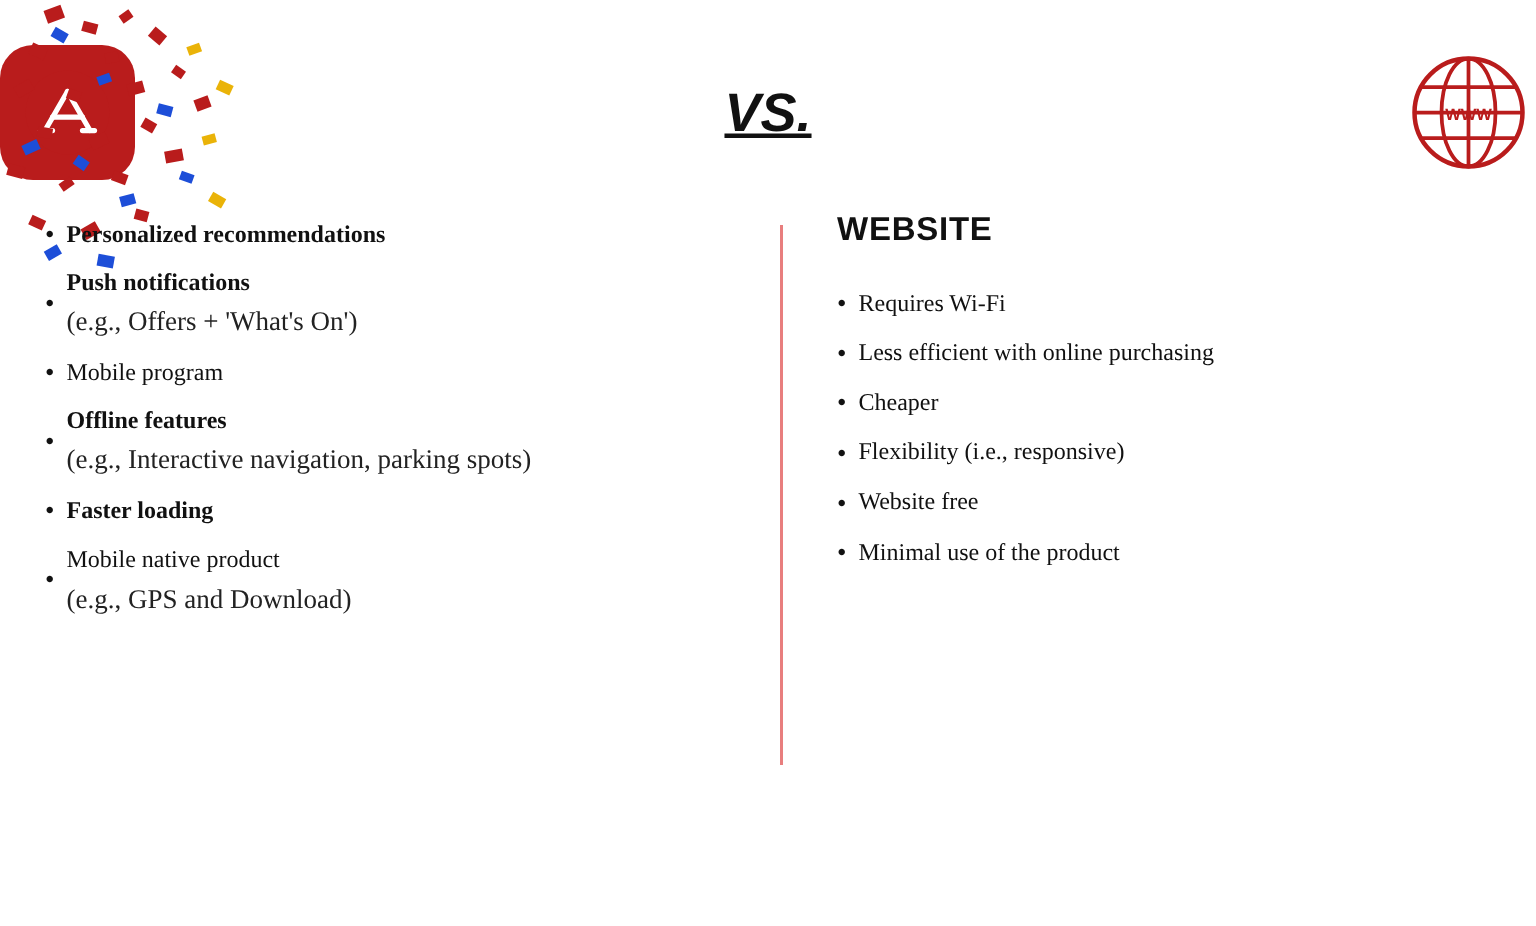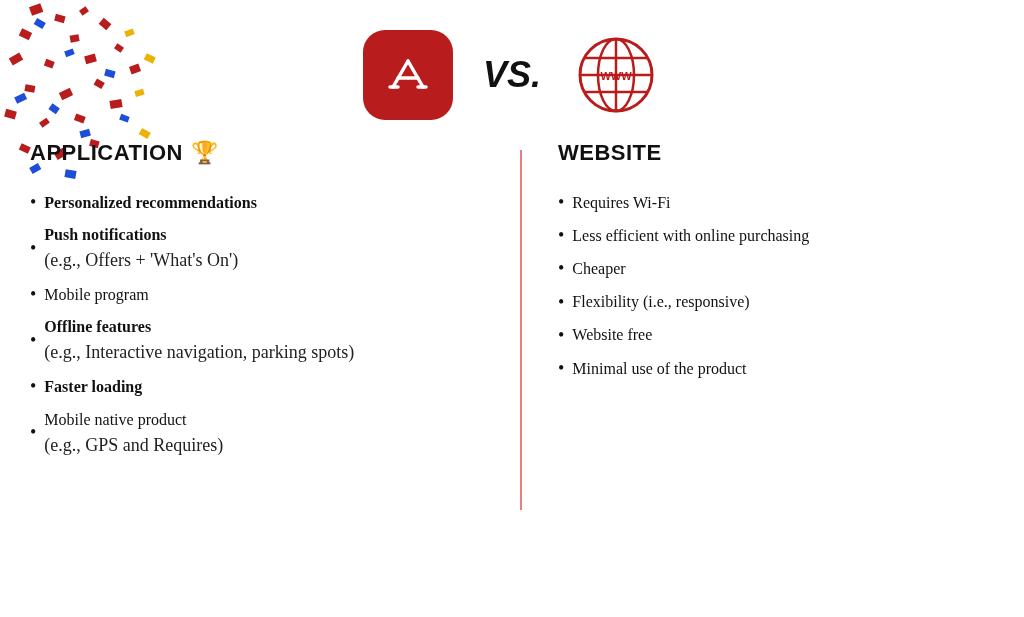--- a/index.html
+++ b/index.html
@@ -20,24 +20,25 @@
       top: 0;
       left: 0;
       width: 160px;
       height: 200px;
       pointer-events: none;
     }
 
     
     .header {
       display: flex;
-      justify-content: center;
+      justify-content: space-between;
       align-items: center;
       padding: 30px 0 20px 0;
       gap: 30px;
+      text-decoration: underline;
     }
 
     .app-icon {
       width: 90px;
       height: 90px;
       background: #b91c1c;
       border-radius: 22px;
       display: flex;
       align-items: center;
       justify-content: center;
@@ -212,24 +213,20 @@
       <ellipse cx="45" cy="45" rx="18" ry="36" fill="none" stroke="#b91c1c" stroke-width="2.5"></ellipse>
 
       <text x="45" y="50" text-anchor="middle" font-size="11" font-weight="bold" fill="#b91c1c" font-family="Arial, sans-serif">WWW</text>
     </svg>
   </div>
 </div>
 
 <div class="content">
 
   <div class="left-col">
-    <div class="col-title">
-      <span>Application</span>
-      <span>🏆</span>
-    </div>
     <ul class="bullet-list">
       <li>
         <div class="bullet-item-text">
           <span class="bold-text">Personalized recommendations</span>
         </div>
       </li>
       <li>
         <div class="bullet-item-text">
           <span class="bold-text">Push notifications</span>
           <span class="sub-text">(e.g., Offers + 'What's On')</span>
@@ -247,21 +244,21 @@
         </div>
       </li>
       <li>
         <div class="bullet-item-text">
           <span class="bold-text">Faster loading</span>
         </div>
       </li>
       <li>
         <div class="bullet-item-text">
           <span>Mobile native product</span>
-          <span class="sub-text">(e.g., GPS and Requires)</span>
+          <span class="sub-text">(e.g., GPS and Download)</span>
         </div>
       </li>
     </ul>
   </div>
 
   <div class="divider"></div>
 
   <div class="right-col">
     <div class="col-title">
       <span>Website</span>

